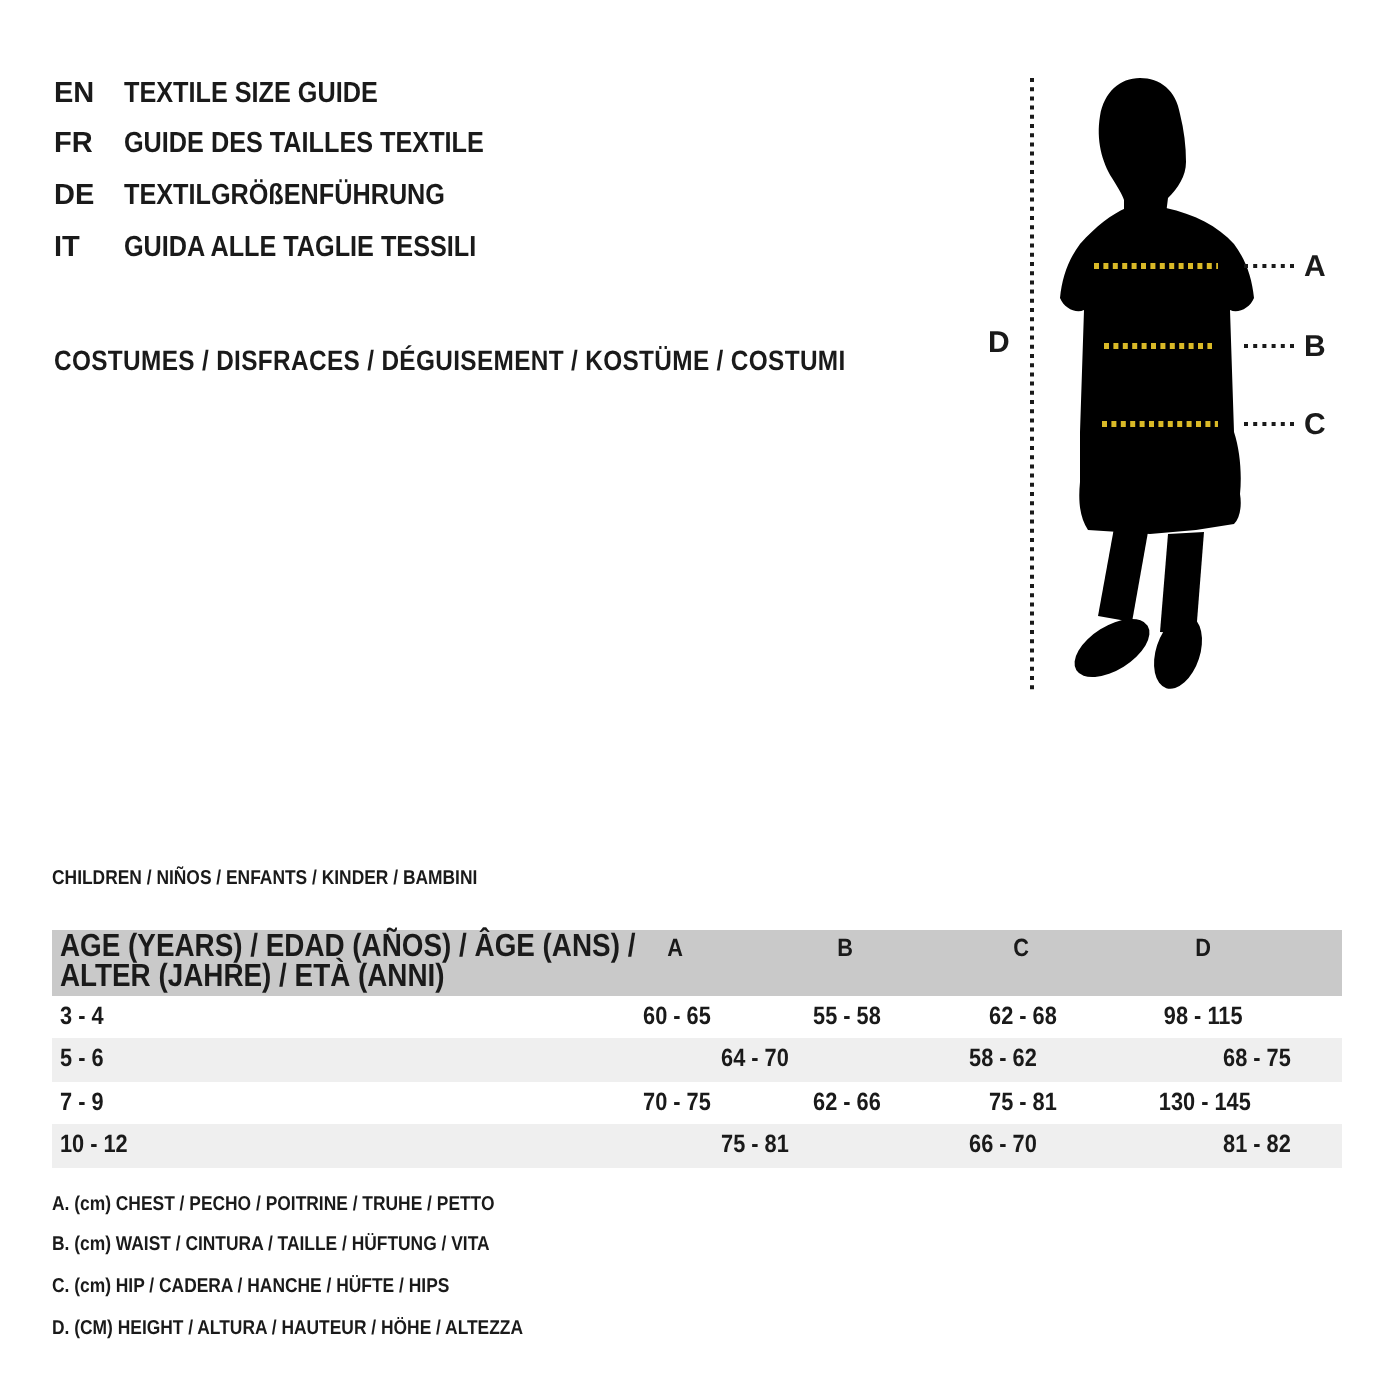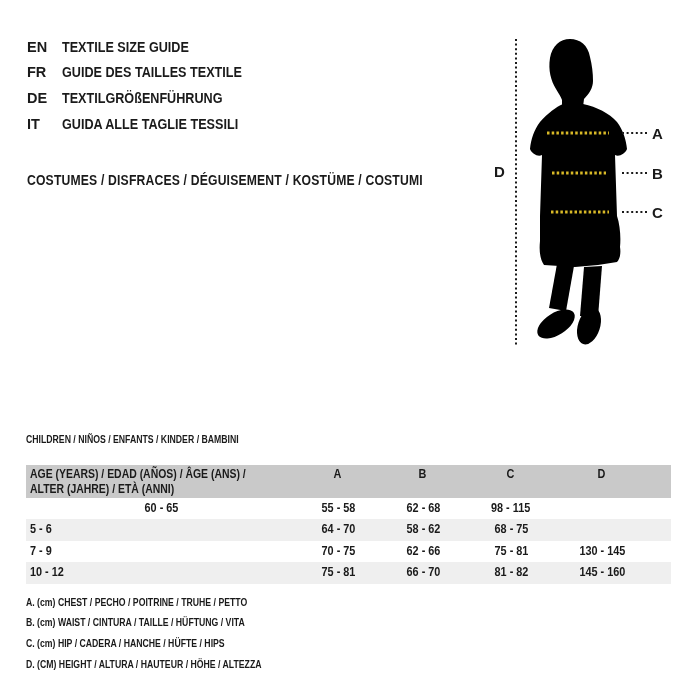--- a/index.html
+++ b/index.html
@@ -35,24 +35,24 @@
   .lbl-c{left:652px;top:205px;}
   .lbl-d{left:494px;top:164px;}
 
   
   .section-title{position:absolute;left:26px;top:434px;font-size:10px;font-weight:700;}
 
   
   .size-table{position:absolute;left:26px;top:465px;width:645px;font-weight:700;}
   .cols{display:grid;grid-template-columns:270px 84px 86px 90px 92px 1fr;}
   .thead{background:var(--header_bg,#c9c9c9);height:33px;}
-  .thead .agehead{padding:2px 0 0 4px;font-size:12px;line-height:14.5px;}
+  .thead .agehead{padding:2px 0 0 4px;font-size:16px;line-height:14.5px;}
   .thead .colhead{font-size:12.5px;padding-top:2px;text-align:center;}
   .trow{height:21.4px;font-size:12.5px;}
-  .trow.alt{background:var(--row_alt_bg,#efefef);}
+  .trow.alt{background:var(--row_alt_bg,#efefef);gap:39px;}
   .trow .agecell{padding-left:4px;line-height:21.4px;}
   .trow .valcell{text-align:center;line-height:21.4px;}
 
   
   .legend{position:absolute;left:26px;top:587px;}
   .legend-line{height:20.7px;display:flex;align-items:flex-end;font-size:10px;font-weight:700;}
 </style>
 </head>
 <body>
 
@@ -121,20 +121,21 @@
         <div><span class="cx">ALTER (JAHRE) / ETÀ (ANNI)</span></div>
       </div>
       <div class="colhead"><span class="cxc">A</span></div>
       <div class="colhead"><span class="cxc">B</span></div>
       <div class="colhead"><span class="cxc">C</span></div>
       <div class="colhead"><span class="cxc">D</span></div>
       <div></div>
     </div>
 
     <div class="cols trow">
+      <div class="agecell"><span class="cx">3 - 4</span></div>
       <div class="valcell"><span class="cxc">60 - 65</span></div>
       <div class="valcell"><span class="cxc">55 - 58</span></div>
       <div class="valcell"><span class="cxc">62 - 68</span></div>
       <div class="valcell"><span class="cxc">98 - 115</span></div>
       <div></div>
     </div>
     <div class="cols trow alt">
       <div class="agecell"><span class="cx">5 - 6</span></div>
       <div class="valcell"><span class="cxc">64 - 70</span></div>
       <div class="valcell"><span class="cxc">58 - 62</span></div>

